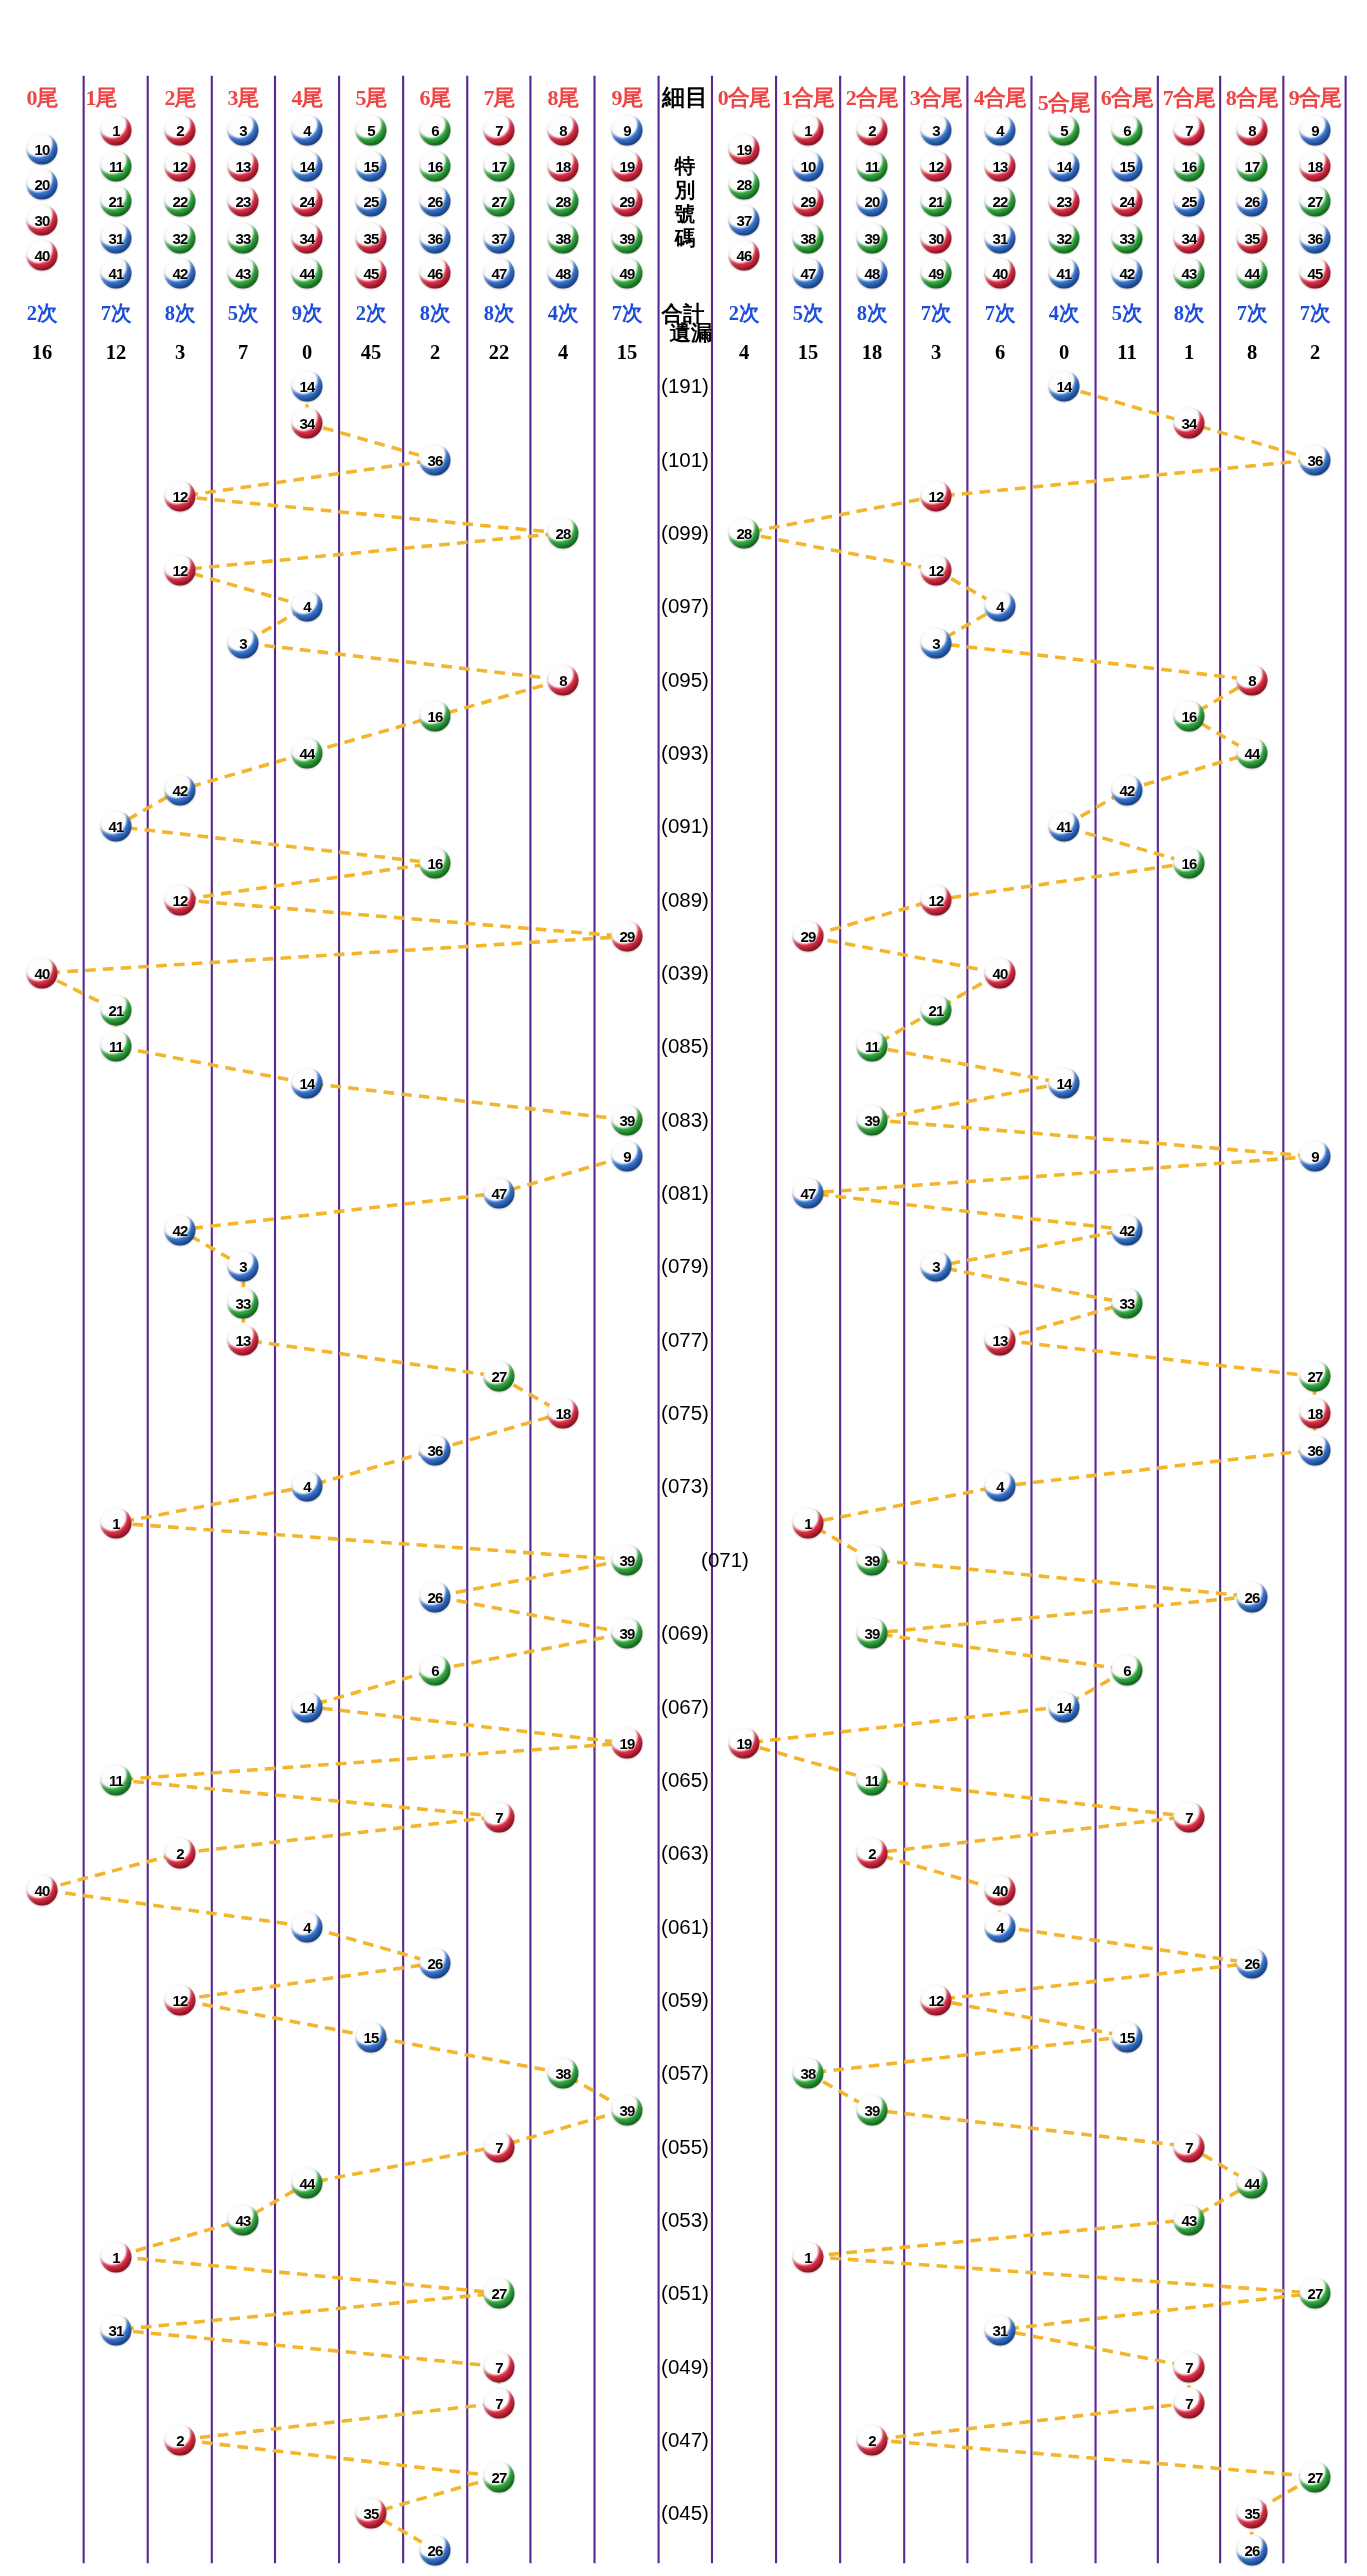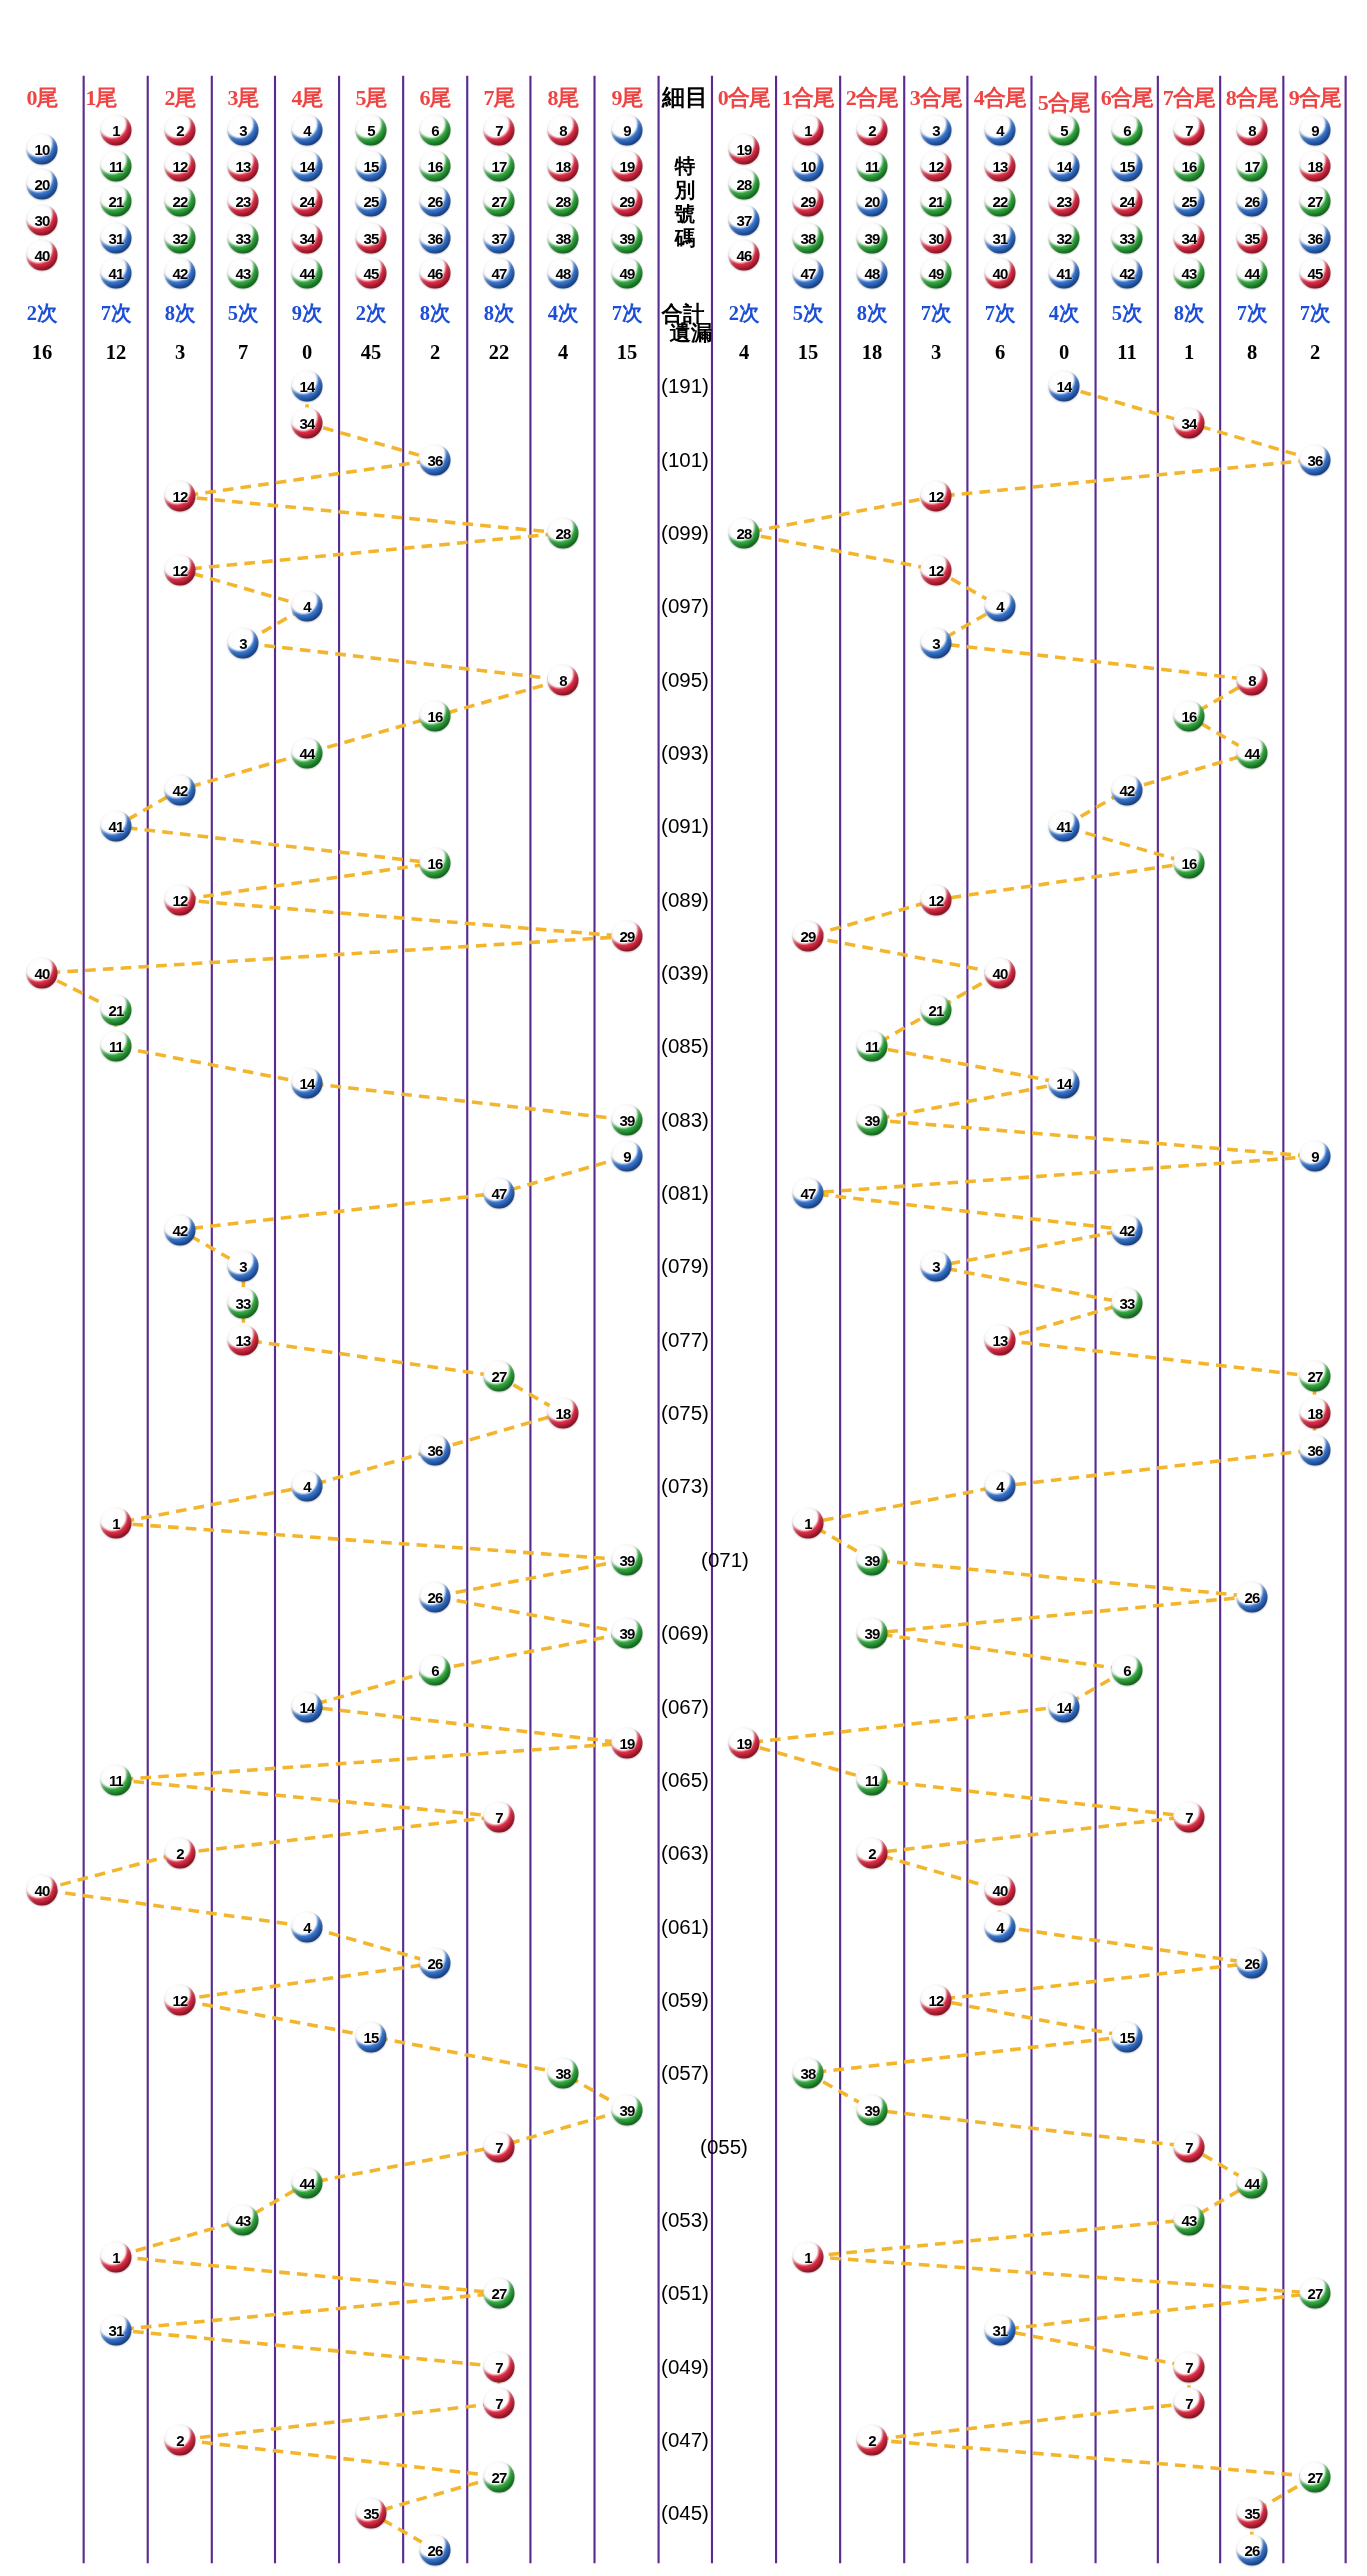--- a/index.html
+++ b/index.html
@@ -431,21 +431,21 @@
       <div class="abs plabel" style="left: 685px; top: 1413px;">(075)</div>
       <div class="abs plabel" style="left: 685px; top: 1486px;">(073)</div>
       <div class="abs plabel" style="left: 685px; top: 1560px; margin-left: 40px;">(071)</div>
       <div class="abs plabel" style="left: 685px; top: 1633px;">(069)</div>
       <div class="abs plabel" style="left: 685px; top: 1707px;">(067)</div>
       <div class="abs plabel" style="left: 685px; top: 1780px;">(065)</div>
       <div class="abs plabel" style="left: 685px; top: 1853px;">(063)</div>
       <div class="abs plabel" style="left: 685px; top: 1927px;">(061)</div>
       <div class="abs plabel" style="left: 685px; top: 2000px;">(059)</div>
       <div class="abs plabel" style="left: 685px; top: 2073px;">(057)</div>
-      <div class="abs plabel" style="left: 685px; top: 2147px; margin-left: 39px;">(055)</div>
+      <div class="abs plabel" style="left: 685px; top: 2147px;">(055)</div>
       <div class="abs plabel" style="left: 685px; top: 2220px;">(053)</div>
       <div class="abs plabel" style="left: 685px; top: 2293px;">(051)</div>
       <div class="abs plabel" style="left: 685px; top: 2367px;">(049)</div>
       <div class="abs plabel" style="left: 685px; top: 2440px;">(047)</div>
       <div class="abs plabel" style="left: 685px; top: 2513px;">(045)</div>
       <div class="ball blue" style="left: 307px; top: 386px;">
         <b>14</b>
       </div>
       <div class="ball blue" style="left: 1064px; top: 386px;">
         <b>14</b>

